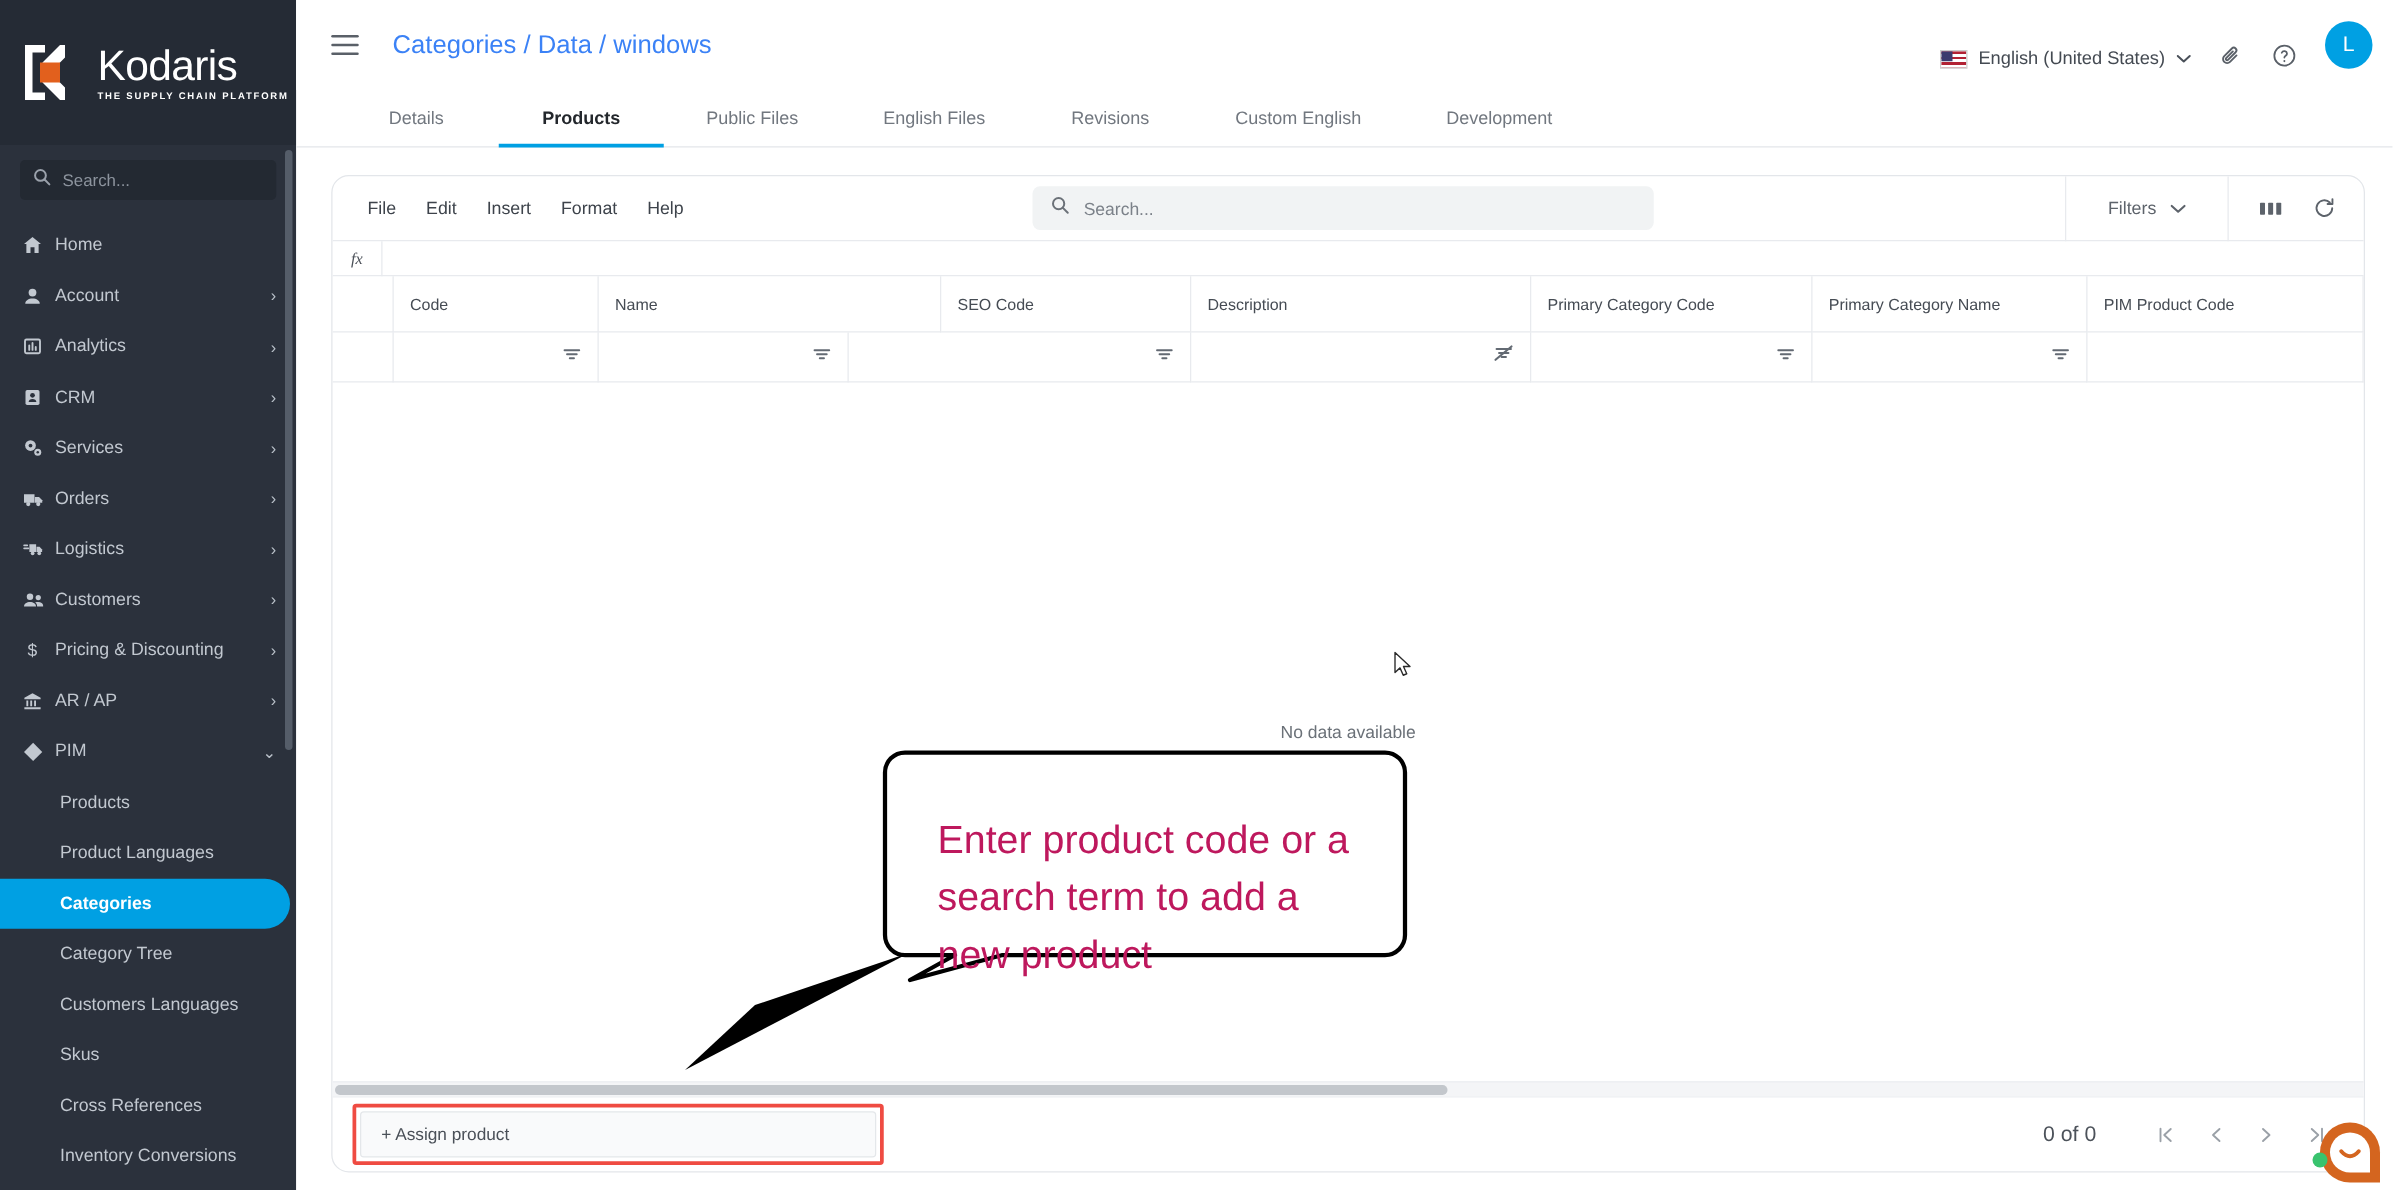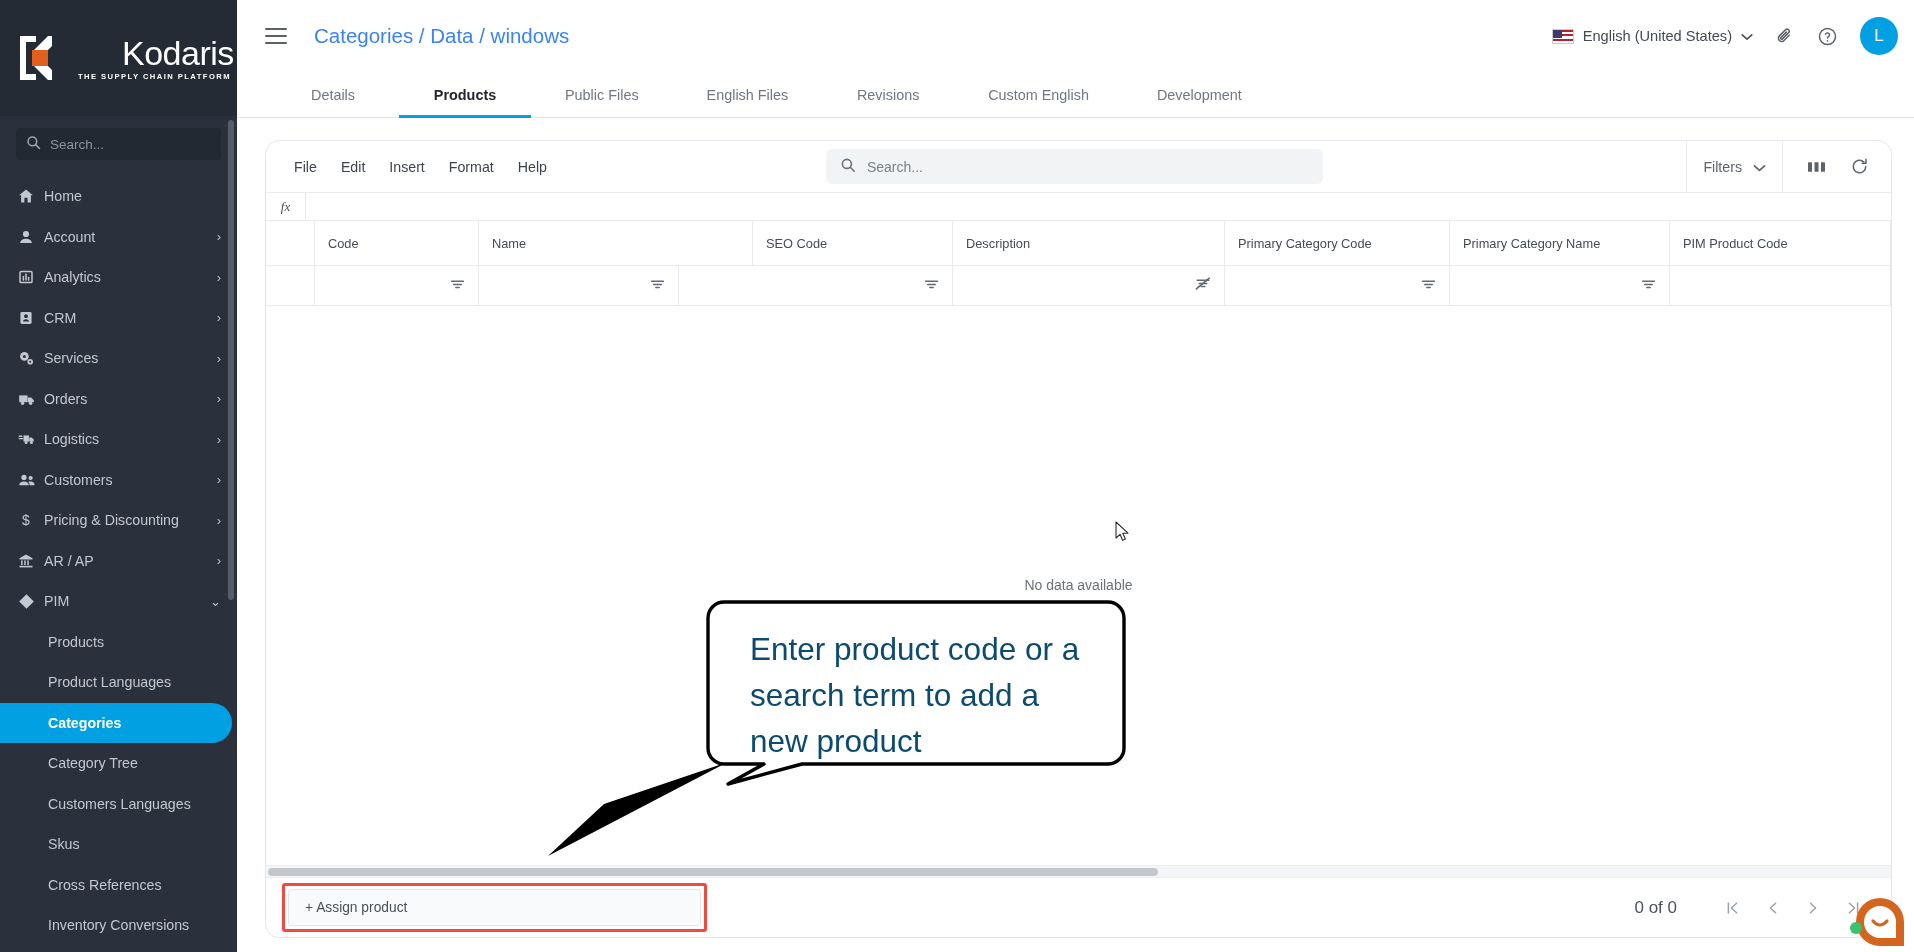--- a/index.html
+++ b/index.html
@@ -22,21 +22,21 @@
   .logo-wrap {
     height: 116px;
     background: #252b35;
     display: flex; align-items: center;
     padding-left: 18px;
   }
   .logo-mark { width: 48px; height: 48px; position: relative; flex: 0 0 48px; }
   .logo-text { margin-left: 12px; }
   .logo-name {
     color: #ffffff; font-size: 34px; line-height: 34px;
-    letter-spacing: -0.5px; font-weight: 400; margin-left: 44px;
+    letter-spacing: -0.5px; font-weight: 400;
   }
   .logo-sub {
     color: #ffffff; font-size: 7.6px; letter-spacing: 1.45px;
     font-weight: 700; margin-top: 2px;
   }
 
   .side-search {
     margin: 12px 16px 8px 16px;
     height: 32px; background: #232932; border-radius: 4px;
     display: flex; align-items: center; padding: 0 10px;
@@ -75,21 +75,21 @@
   .main { flex: 1 1 auto; height: 952px; position: relative; background: #fff; display: flex; flex-direction: column; }
 
   .topbar {
     height: 72px; display: flex; align-items: center;
     padding: 0 22px 0 28px; background: #fff;
     flex: 0 0 72px;
   }
   .hamburger { width: 22px; height: 16px; display: flex; flex-direction: column; justify-content: space-between; cursor: pointer; }
   .hamburger span { display: block; height: 2px; background: #5a6068; border-radius: 1px; }
   .crumb { margin-left: 27px; font-size: 20.5px; color: #3b82f6; white-space: nowrap; }
-  .top-right { margin-left: auto; display: flex; align-items: center; gap: 22px; }
+  .top-right { margin-left: auto; display: flex; align-items: flex-end; gap: 22px; }
   .lang { display: flex; align-items: center; gap: 9px; font-size: 14.6px; color: #444a52; cursor: pointer; }
   .flag { width: 22px; height: 15px; position: relative; border: 0.5px solid #ccc; overflow: hidden; flex: 0 0 22px; }
   .flag .stripes { position: absolute; inset: 0;
     background: repeating-linear-gradient(to bottom, #b22234 0 2.15px, #ffffff 2.15px 4.3px); }
   .flag .canton { position: absolute; left: 0; top: 0; width: 9.5px; height: 8px; background: #3c3b6e; }
   .icon-btn { color: #4a5059; cursor: pointer; display: flex; align-items: center; }
   .avatar {
     width: 38px; height: 38px; border-radius: 50%; background: #00a0e3;
     color: #fff; font-size: 17px; display: flex; align-items: center; justify-content: center;
     cursor: pointer; font-weight: 500;
@@ -135,21 +135,21 @@
   }
   .gsearch input {
     border: 0; background: transparent; outline: none; margin-left: 11px;
     font-size: 14px; color: #3d434b; width: 100%;
     font-family: "Liberation Sans", sans-serif;
   }
   .gsearch input::placeholder { color: #7b8189; }
   .toolbar-right { margin-left: auto; display: flex; align-items: center; height: 52px; }
   .filters-btn {
     display: flex; align-items: center; gap: 11px; font-size: 14.2px; color: #5d636b;
-    padding: 0 16px; height: 100%; border-left: 1px solid #e8eaee; cursor: pointer;
+    padding: 0 33px; height: 100%; border-left: 1px solid #e8eaee; cursor: pointer;
   }
   .tb-icons { display: flex; align-items: center; gap: 24px; padding: 0 22px 0 24px; height: 100%; border-left: 1px solid #e8eaee; }
 
   .fxbar {
     height: 28px; display: flex; align-items: center;
     border-bottom: 1px solid #e8eaee; flex: 0 0 28px;
   }
   .fxbar .fx {
     width: 40px; text-align: center; font-size: 13px; color: #4b5058;
     font-style: italic; font-family: "Liberation Serif", serif;
@@ -207,23 +207,23 @@
     color: #9aa0a7; cursor: pointer;
   }
 
   
   .callout {
     position: absolute; left: 704px; top: 598px; width: 424px; height: 184px;
     z-index: 40; pointer-events: none;
   }
   .callout svg { display: block; }
   .callout-text {
-    position: absolute; left: 46px; top: 28px; width: 340px;
+    position: absolute; left: 46px; top: 50px; width: 340px;
     font-family: "Liberation Sans", sans-serif;
-    font-size: 31.5px; line-height: 46px; color: #0c4a6e;
+    font-size: 31.5px; line-height: 46px; color: #be185d;
   }
 
   
   .cursor { position: absolute; left: 1115px; top: 521px; z-index: 60; }
 
   
   .chat-widget {
     position: absolute; right: 8px; bottom: 4px; width: 52px; height: 52px;
     z-index: 50; cursor: pointer;
   }

